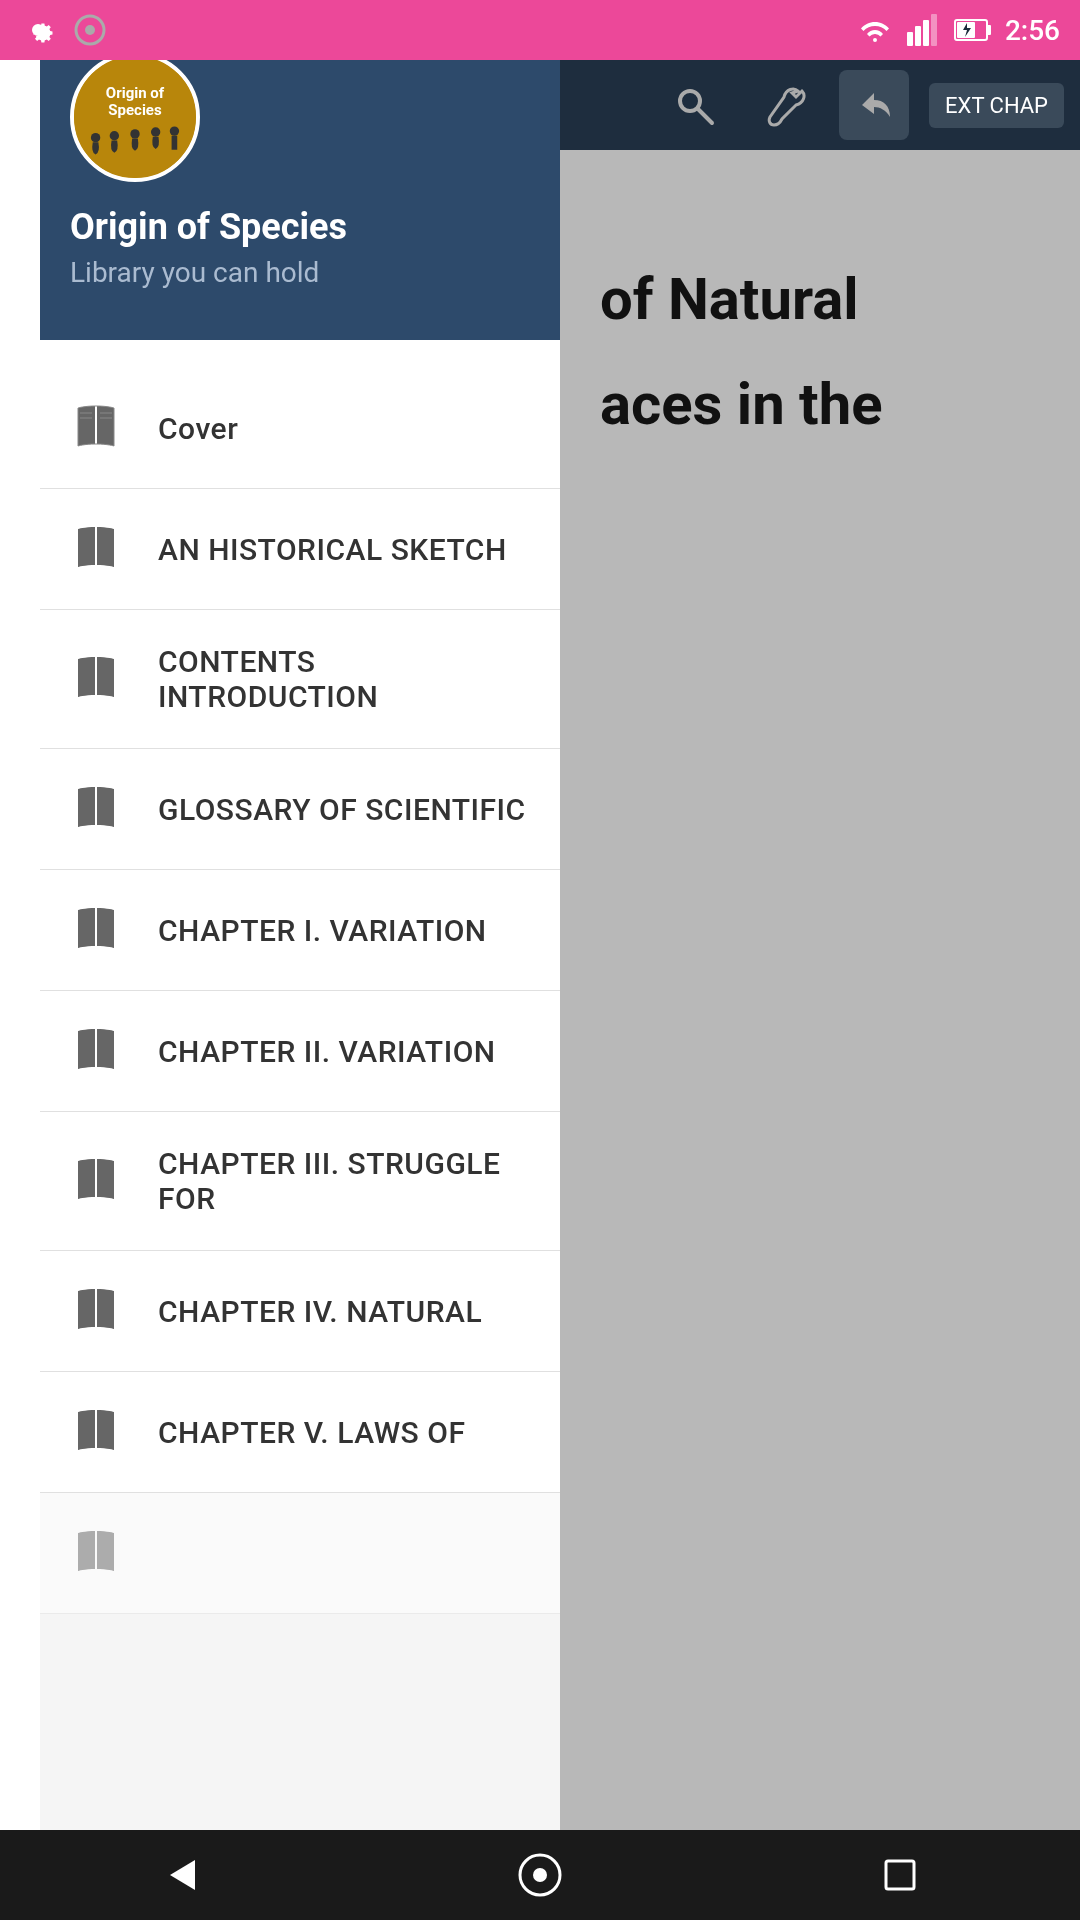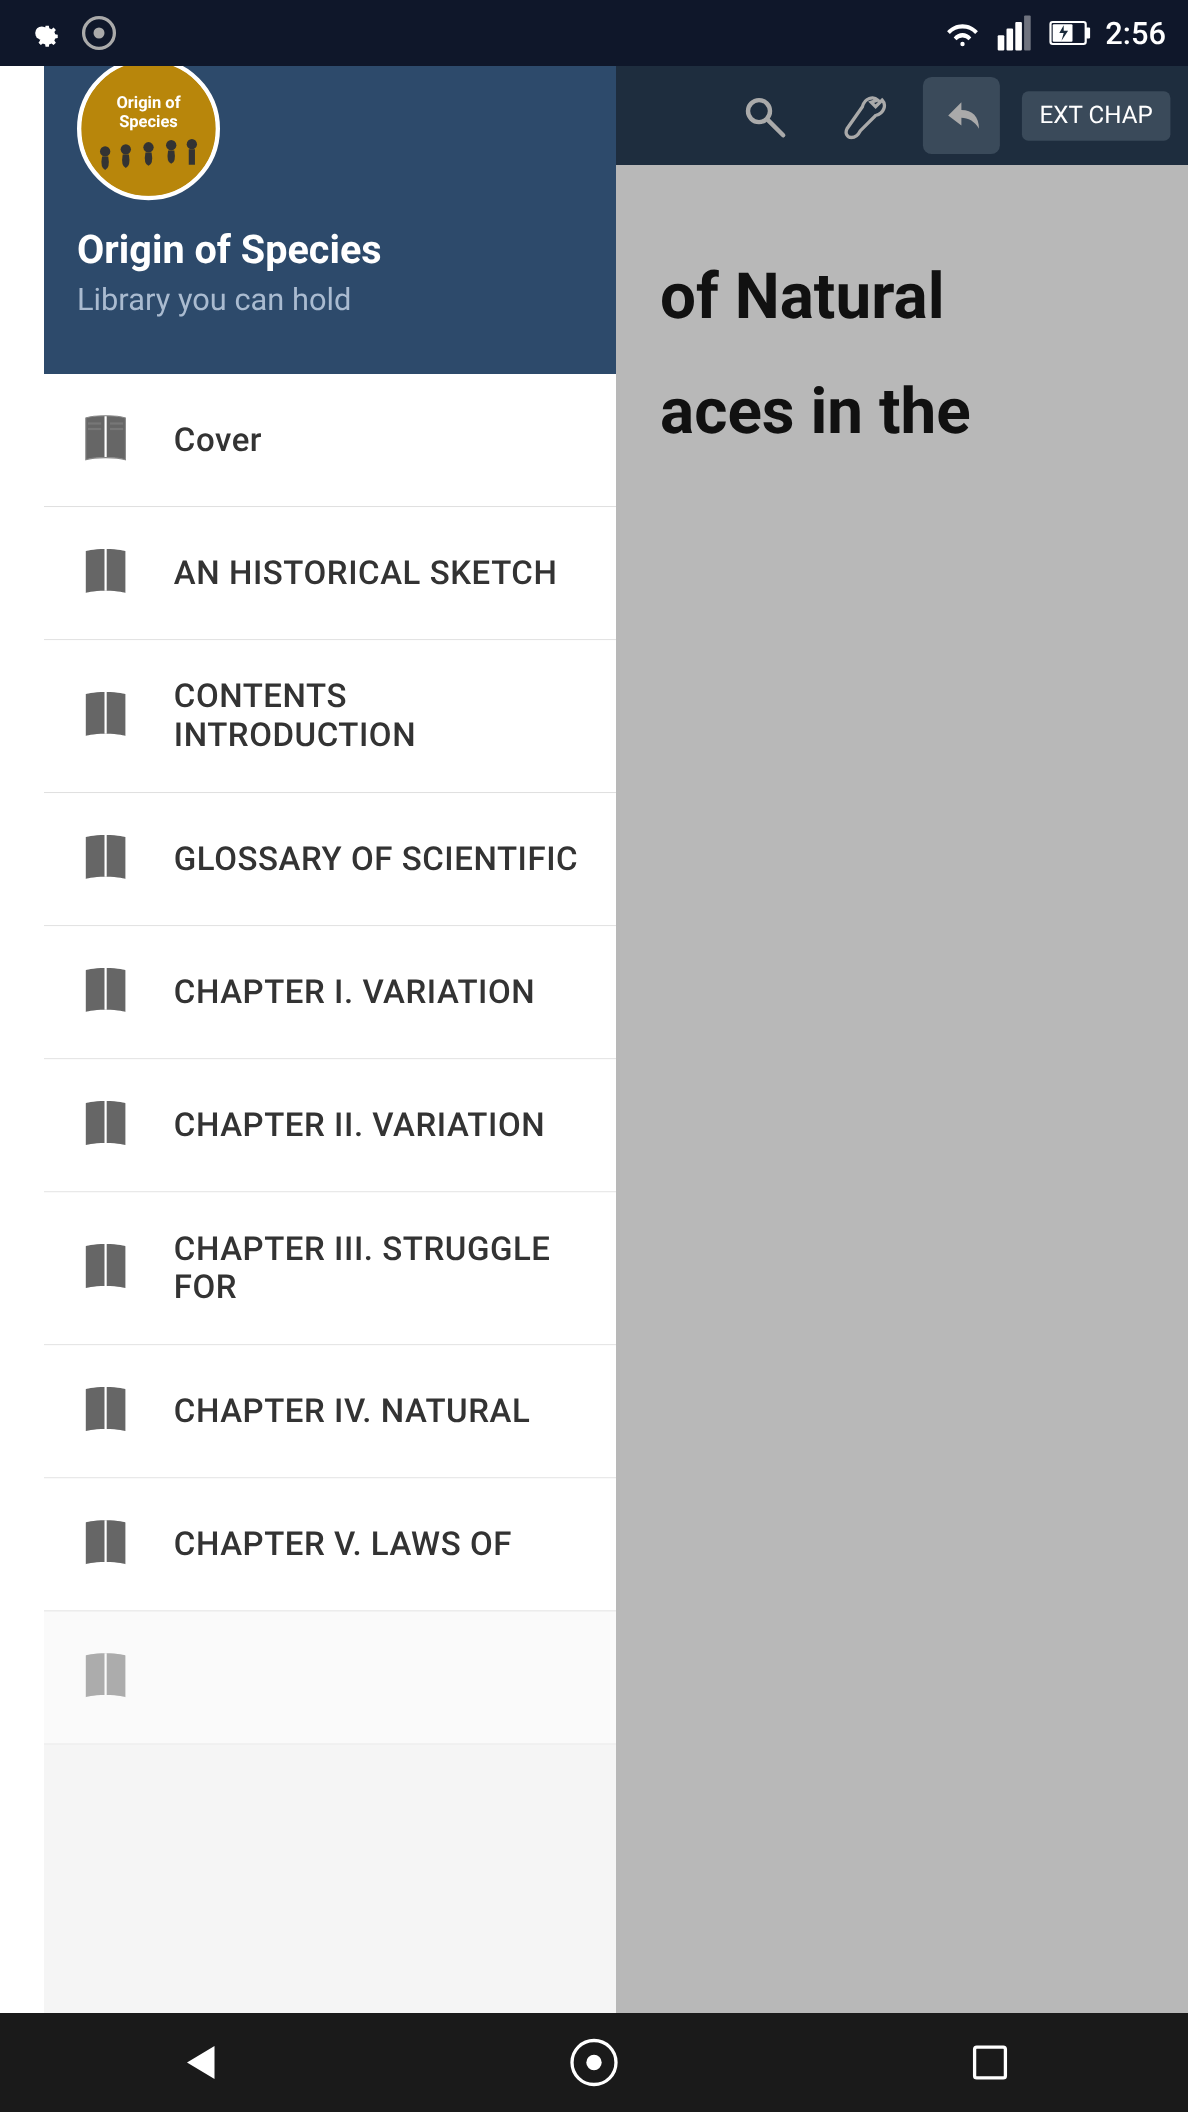--- a/index.html
+++ b/index.html
@@ -17,21 +17,21 @@
       background: #888;
     }
 
     
     .status-bar {
       position: absolute;
       top: 0;
       left: 0;
       width: 1080px;
       height: 60px;
-      background: #0f172a;
+      background: #ec4899;
       display: flex;
       align-items: center;
       justify-content: space-between;
       padding: 0 20px;
       z-index: 100;
     }
 
     .status-bar-left {
       display: flex;
       gap: 16px;
@@ -114,20 +114,21 @@
     .drawer-subtitle {
       color: #aabbd0;
       font-size: 28px;
     }
 
     
     .drawer-menu {
       flex: 1;
       overflow-y: auto;
       background: #f5f5f5;
+      margin-top: 28px;
     }
 
     .menu-item {
       display: flex;
       align-items: center;
       padding: 34px 30px;
       border-bottom: 1px solid #e0e0e0;
       background: white;
       cursor: pointer;
     }
@@ -209,21 +210,21 @@
     .next-chap-btn {
       background: #3a4a5a;
       color: white;
       font-size: 22px;
       padding: 10px 16px;
       border-radius: 6px;
       white-space: nowrap;
     }
 
     .bg-main-content {
-      padding: 43px 40px;
+      padding: 72px 40px;
     }
 
     .bg-main-line {
       font-size: 58px;
       font-weight: bold;
       color: #111;
       margin-bottom: 30px;
       line-height: 1.3;
     }
 

